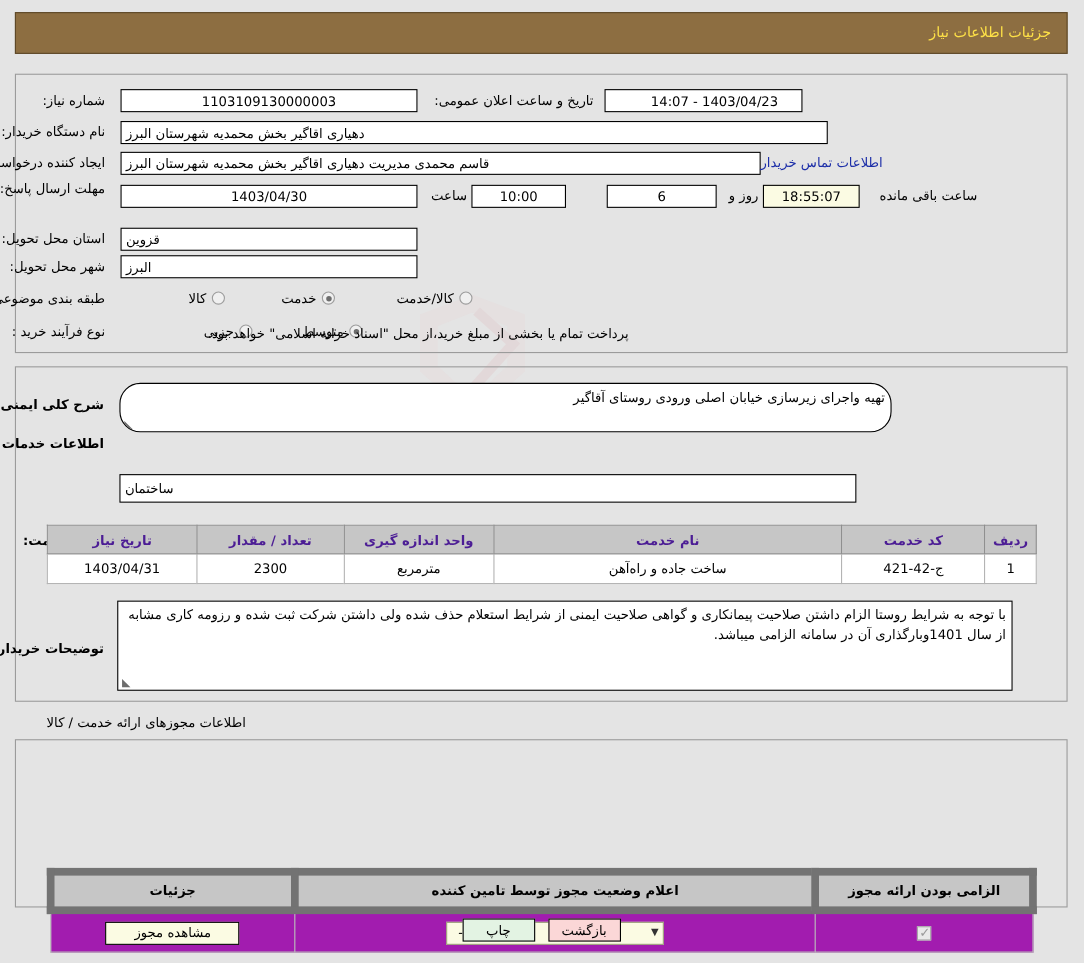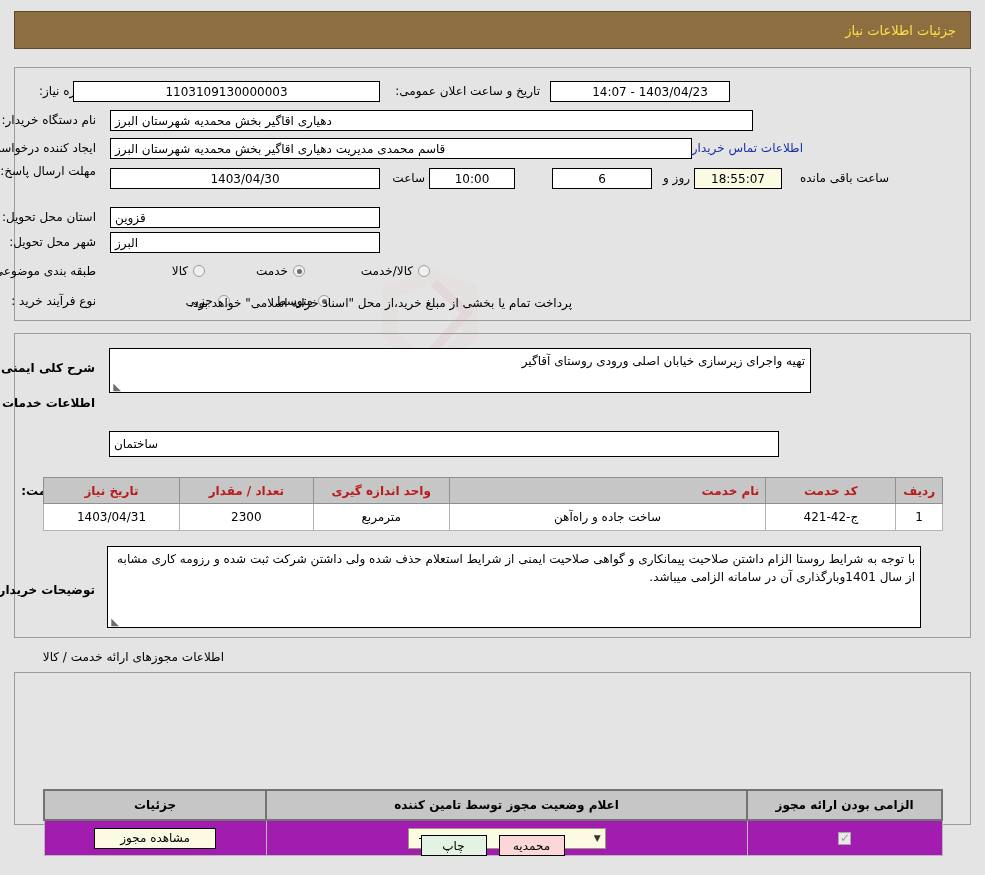--- a/index.html
+++ b/index.html
@@ -202,38 +202,38 @@
     border-collapse: collapse;
     font-size: 12px;
     background: #fff;
   }
   table.grid th {
     background: #c6c6c6;
     border: 1px solid #8f8f8f;
     font-weight: bold;
     height: 25px;
     padding: 0 6px;
-    color: #b91c1c;
+    color: #4c1d95;
     text-align: center;
     white-space: nowrap;
   }
   table.grid td {
     background: #ffffff;
     border: 1px solid #b4b4b4;
     height: 26px;
     padding: 0 6px;
     text-align: center;
     color: #000;
     white-space: nowrap;
   }
 
   table.perm-grid { position: absolute; z-index: 4; border-collapse: collapse; font-size: 12px; }
   table.perm-grid th {
     background: #c6c6c6;
-    border: 2px solid #737373;
+    border: 7px solid #737373;
     font-weight: bold;
     height: 28px;
     padding: 0 6px;
     text-align: center;
     white-space: nowrap;
   }
   table.perm-grid td {
     background: #a21caf;
     border: 1px solid #b8b8b8;
     height: 34px;
@@ -324,21 +324,21 @@
   <div class="wm-check"></div>
 </div>
 
 <div class="page-header">
   <span>جزئیات اطلاعات نیاز</span>
 </div>
 
 <div class="panel" id="panel-top"></div>
 
 <div class="lbl" style="top:84px; right:889px; width:76px;">شماره نیاز:</div>
-<div class="fld fld-center" style="top:81px; right:605px; width:307px; height:21px;">1103109130000003</div>
+<div class="fld fld-center" style="top:81px; right:605px; width:270px; height:21px;">1103109130000003</div>
 <div class="lbl" style="top:84px; right:445px; width:150px;">تاریخ و ساعت اعلان عمومی:</div>
 <div class="fld fld-center" style="top:81px; right:255px; width:180px; height:21px;padding-left:24px;">1403/04/23 - 14:07</div>
 
 <div class="lbl" style="top:113px; right:889px; width:110px;">نام دستگاه خریدار:</div>
 <div class="fld fld-right" style="top:110px; right:232px; width:643px; height:21px;">دهیاری اقاگیر بخش محمدیه شهرستان البرز</div>
 
 <div class="lbl" style="top:141px; right:889px; width:120px;">ایجاد کننده درخواست:</div>
 <div class="fld fld-right" style="top:138px; right:293px; width:582px; height:21px;">قاسم محمدی مدیریت دهیاری اقاگیر بخش محمدیه شهرستان البرز</div>
 <a class="link" style="top:141px; right:182px;">اطلاعات تماس خریدار</a>
 
@@ -378,36 +378,36 @@
 </div>
 <div class="radio-wrap" style="top:294px; right:655px;">
   <span class="radio on"></span>
   <span>متوسط</span>
 </div>
 <div class="lbl" style="top:296px; right:413px; width:420px; text-align:right;">پرداخت تمام یا بخشی از مبلغ خرید،از محل "اسناد خزانه اسلامی" خواهد بود.</div>
 
 <div class="panel" id="panel-mid"></div>
 
 <div class="lbl lbl-bold" style="top:361px; right:890px; width:80px;">شرح کلی ایمنی:</div>
-<div class="ta" style="top:348px; right:174px; width:702px; height:45px;">
+<div class="ta" style="top:348px; right:174px; width:702px; height:45px;border-radius:19px;">
   <span>تهیه واجرای زیرسازی خیابان اصلی ورودی روستای آقاگیر</span>
   <span class="grip">◣</span>
 </div>
 
 <div class="section-label lbl-bold" style="top:396px; right:890px;">اطلاعات خدمات مورد نیاز</div>
 
 <div class="lbl lbl-bold" style="top:456px; right:890px; width:80px;margin-top:28px;">گروه خدمت:</div>
 <div class="fld fld-right" style="top:431px; right:206px; width:670px; height:26px;">ساختمان</div>
 
 <table class="grid" style="top:477px; right:42px; width:900px;">
   <thead>
     <tr>
       <th style="width:34px;">ردیف</th>
       <th style="width:130px;">کد خدمت</th>
-      <th style="width:344px;text-align:right;">نام خدمت</th>
+      <th style="width:344px;">نام خدمت</th>
       <th style="width:128px;">واحد اندازه گیری</th>
       <th style="width:130px;">تعداد / مقدار</th>
       <th style="width:134px;">تاریخ نیاز</th>
     </tr>
   </thead>
   <tbody>
     <tr>
       <td>1</td>
       <td>ج-42-421</td>
       <td>ساخت جاده و راه‌آهن</td>
@@ -447,15 +447,15 @@
         </span>
       </td>
       <td>
         <span class="btn-view">مشاهده مجوز</span>
       </td>
     </tr>
   </tbody>
 </table>
 
 <div class="footer-btns">
-  <div class="btn btn-back">محمدیه</div>
+  <div class="btn btn-back">بازگشت</div>
   <div class="btn btn-print">چاپ</div>
 </div>
 
 </body></html>

